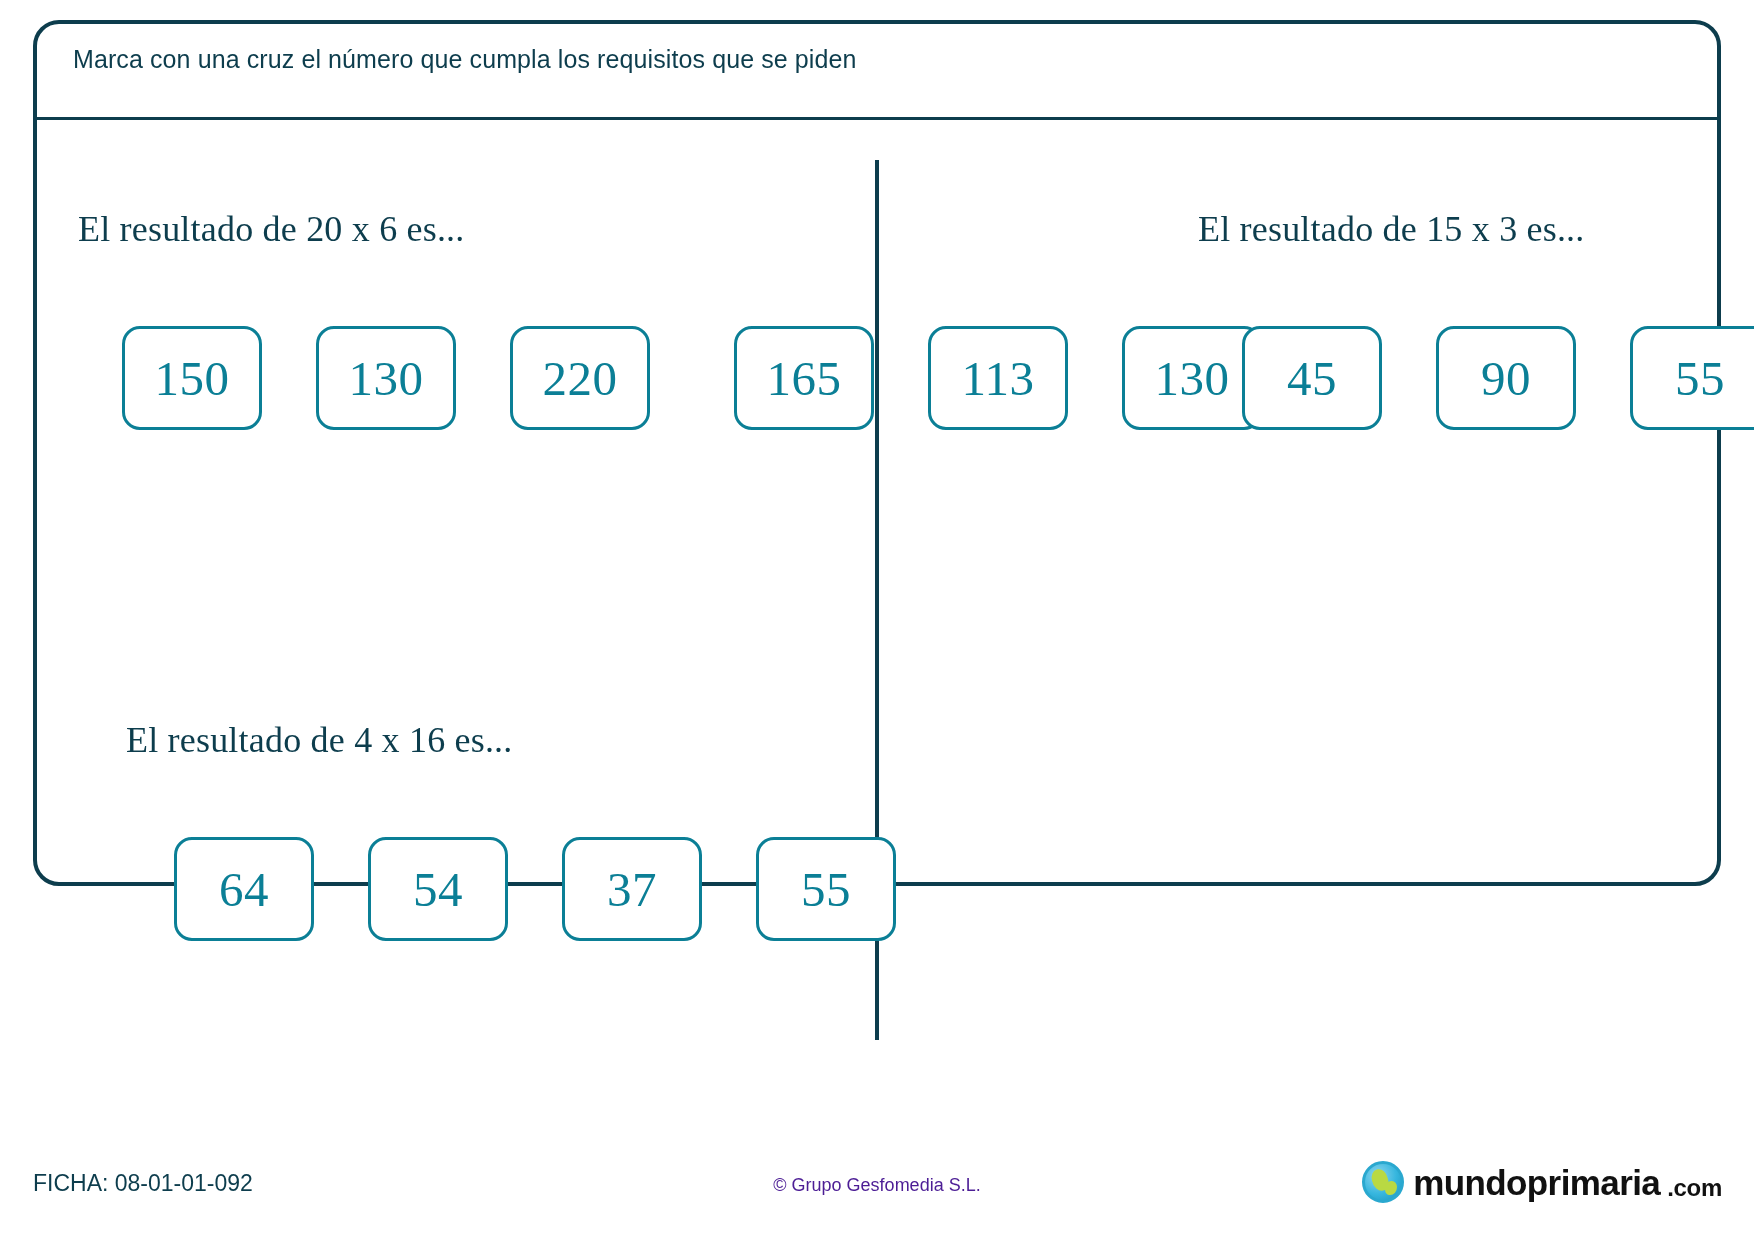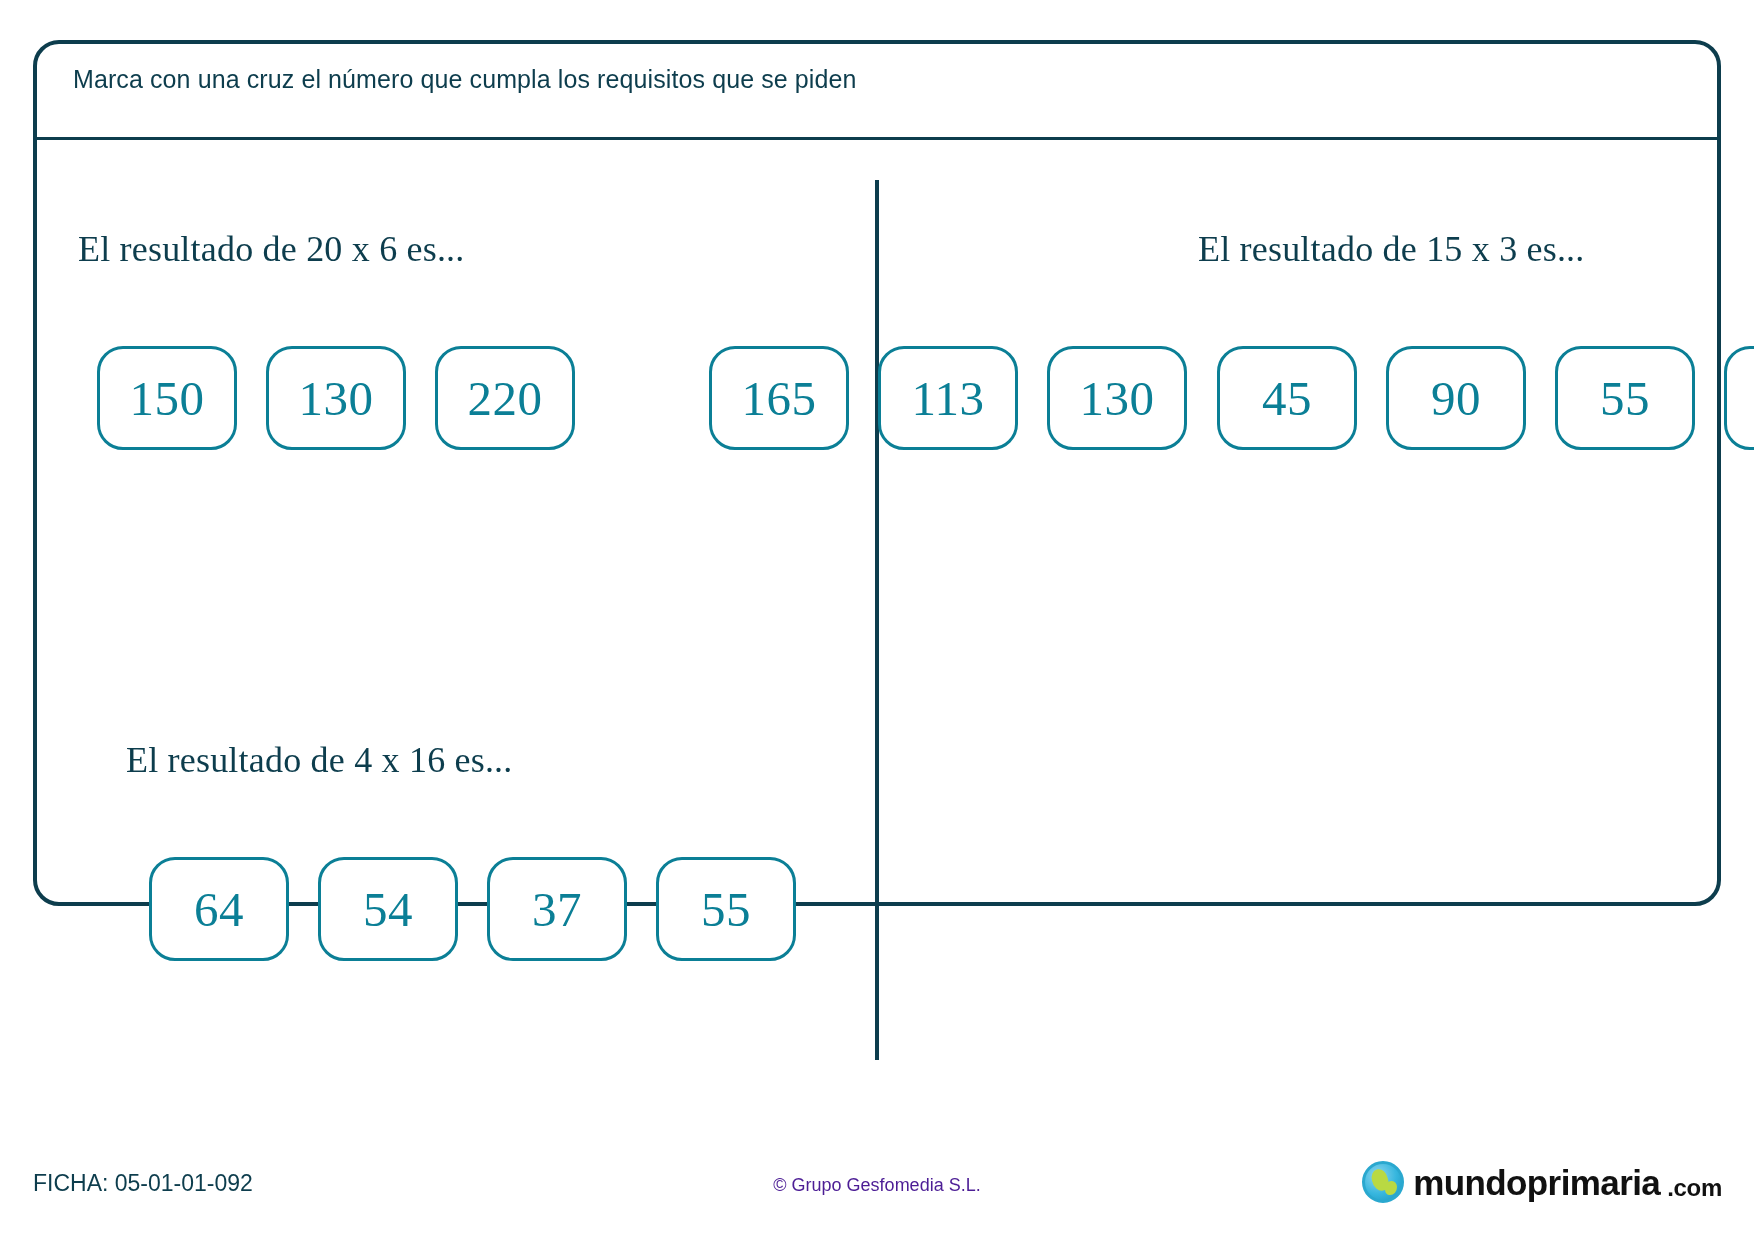--- a/index.html
+++ b/index.html
@@ -11,21 +11,21 @@
     width: 1754px;
     height: 1240px;
     font-family: "Liberation Sans", sans-serif;
     overflow: hidden;
     position: relative;
   }
 
   .worksheet {
     position: absolute;
     left: 33px;
-    top: 40px;
+    top: 20px;
     width: 1688px;
     height: 866px;
     box-sizing: border-box;
     border: 4px solid #0d3d4d;
     border-radius: 26px;
     background: #ffffff;
   }
 
   .instruction-bar {
     position: absolute;
@@ -99,25 +99,26 @@
 
   .cell-right .options {
     left: 112px;
   }
 
   .option-box {
     width: 140px;
     height: 104px;
     box-sizing: border-box;
     border: 3px solid #0b7f96;
-    border-radius: 26px;
+    border-radius: 18px;
     display: flex;
     align-items: center;
     justify-content: center;
     background: #ffffff;
+    margin-left: 25px;
   }
 
   .option-value {
     font-size: 49px;
     color: #0b7f96;
     letter-spacing: 0.5px;
     line-height: 1;
   }
 
   .footer {
@@ -284,20 +285,20 @@
         <div class="option-box">
           <span class="option-value">55</span>
         </div>
       </div>
     </div>
 
   </div>
 </div>
 
 <div class="footer">
-  <div class="ficha">FICHA: 05-01-01-092</div>
+  <div class="ficha">FICHA: 08-01-01-092</div>
   <div class="copyright">© Grupo Gesfomedia S.L.</div>
   <div class="brand">
     <span class="globe"></span>
     <span class="brand-name">mundoprimaria</span>
     <span class="brand-tld">.com</span>
   </div>
 </div>
 
 </body></html>

